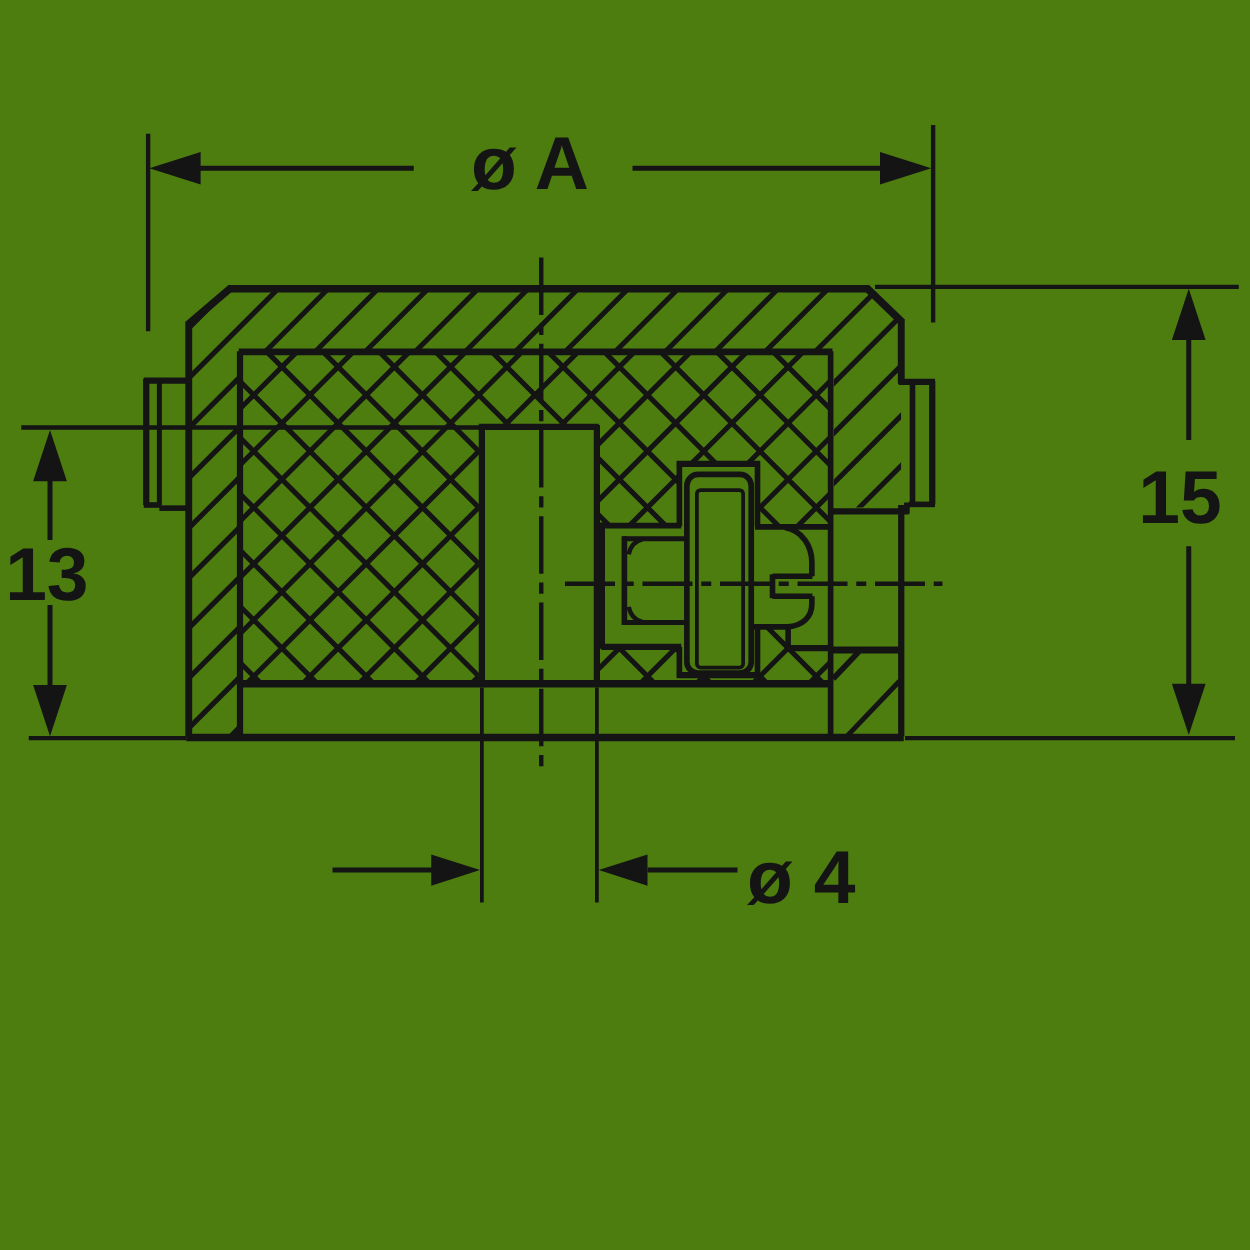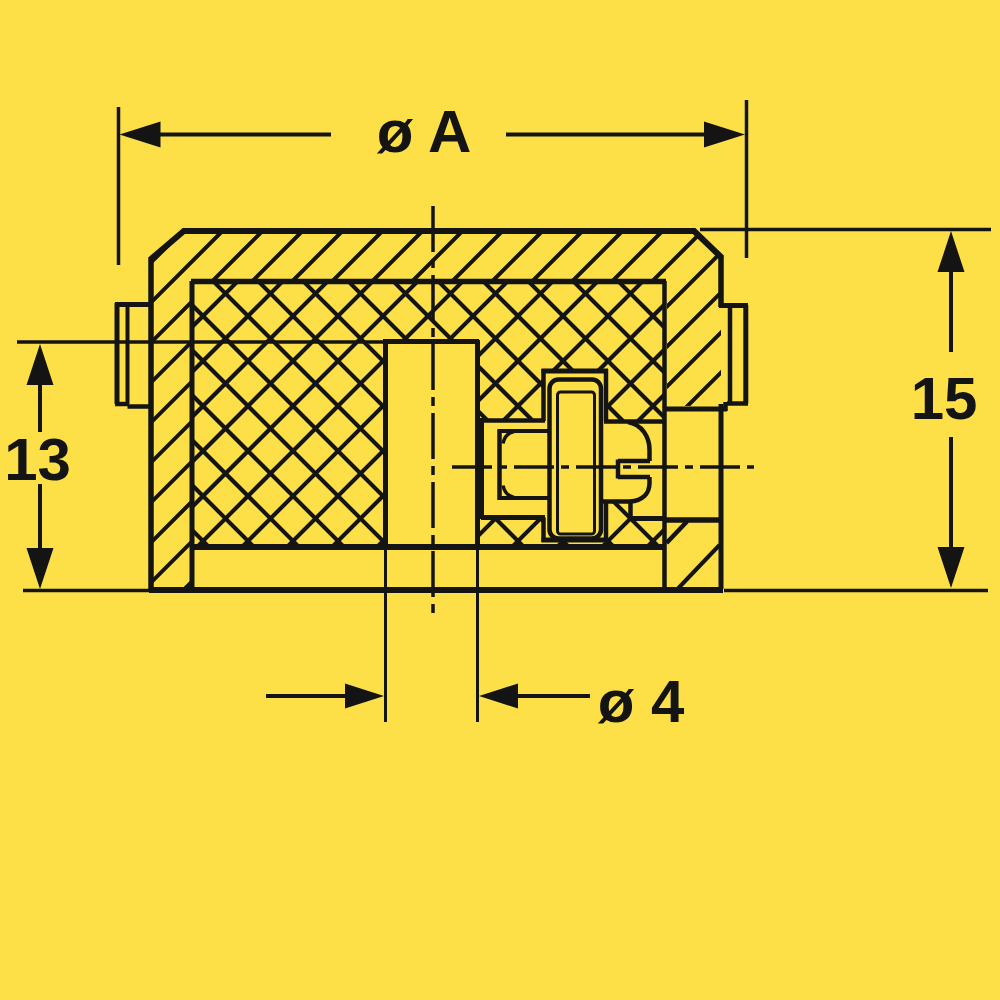--- a/index.html
+++ b/index.html
@@ -1,16 +1,16 @@
 <!DOCTYPE html>
 <html><head>
 <meta charset="utf-8">
 <style>
   html,body{margin:0;padding:0;background:#fff;}
-  .wrap{width:1000px;height:1000px;position:relative;background:#fde047;}
+  .wrap{width:1000px;height:1000px;position:relative;background:#4d7c0f;}
   text{font-family:"Liberation Sans", sans-serif;font-weight:bold;fill:#141414;}
 </style>
 </head>
 <body>
 
 <div class="wrap">
 <svg width="1000" height="1000" viewBox="0 0 1000 1000">
 <defs>
   <clipPath id="shellclip">
     <path d="M183,233 L695,233 L721,258 L721,406 L667,406 L667,283 L190,283 L190,588 L152,588 L152,258 Z"></path>

